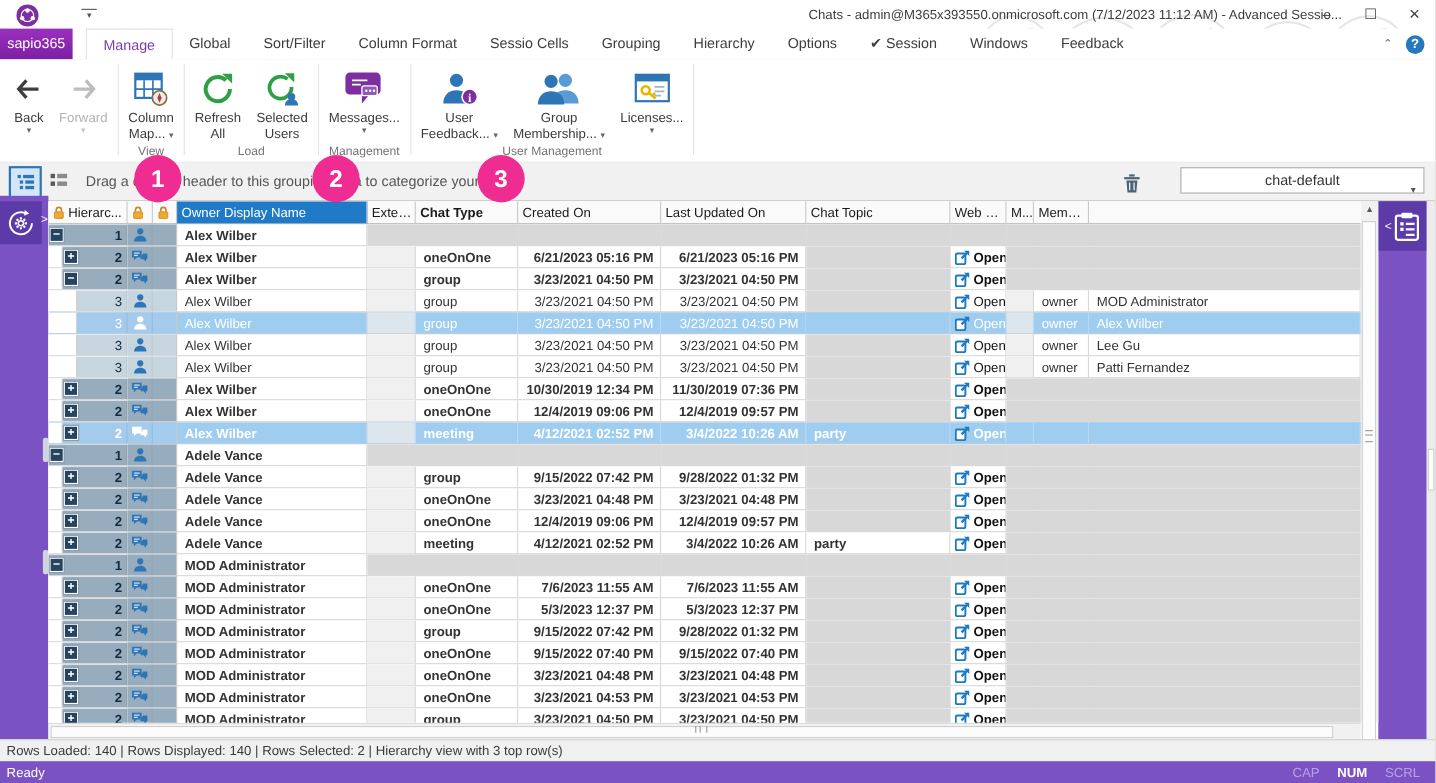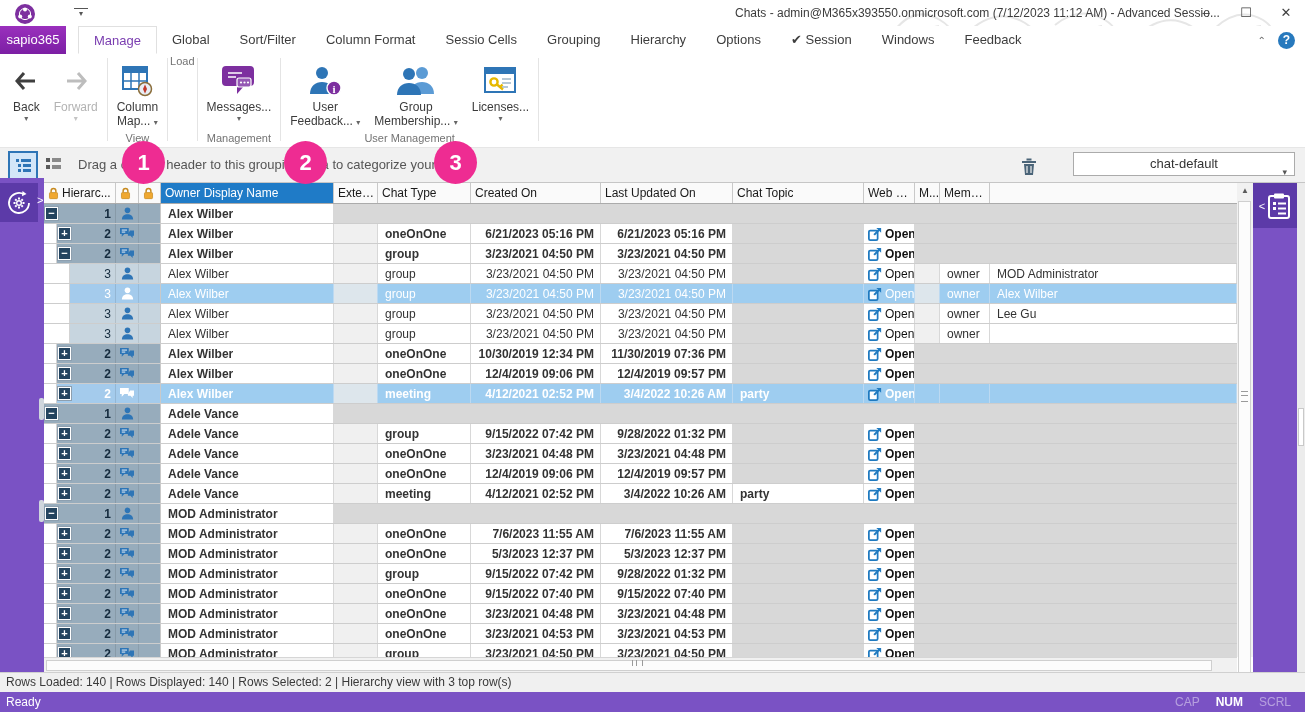--- a/index.html
+++ b/index.html
@@ -200,20 +200,44 @@
         </svg>
           </div>
         <div>Column</div>
         <div><span>Map...</span> <span class="caret">▾</span></div>
       </div>
     </div>
     <div class="glabel">View</div>
   </div>
   <div class="rsep"></div>
   <div class="rgroup">
+    <div class="btns">
+      <div class="rbtn">
+        <div class="ric">
+            <svg width="34" height="34" viewBox="0 0 34 34">
+          <path d="M28 17 A11 11 0 1 1 24.5 9" stroke="#2f9e44" stroke-width="3.6" fill="none"></path>
+          <path d="M21 3 h9 v9 z" fill="#2f9e44"></path>
+        </svg>
+          </div>
+        <div>Refresh</div>
+          <div>All</div>
+      </div>
+      <div class="rbtn">
+        <div class="ric">
+            <svg width="34" height="34" viewBox="0 0 34 34">
+          <path d="M26 15 A10 10 0 1 1 22.5 8" stroke="#2f9e44" stroke-width="3.4" fill="none"></path>
+          <path d="M20 2.5 h8.5 v8.5 z" fill="#2f9e44"></path>
+          <circle cx="26" cy="24" r="3.4" fill="#2e75b6"></circle>
+          <path d="M20 32 c0-4 2.8-6 6-6 s6 2 6 6 z" fill="#2e75b6"></path>
+        </svg>
+          </div>
+        <div>Selected</div>
+          <div>Users</div>
+      </div>
+    </div>
     <div class="glabel">Load</div>
   </div>
   <div class="rsep"></div>
   <div class="rgroup">
     <div class="btns">
       <div class="rbtn">
         <div class="ric">
             <svg width="38" height="34" viewBox="0 0 38 34">
           <path d="M6 2 h24 a4 4 0 0 1 4 4 v12 a4 4 0 0 1 -4 4 h-6 l-7 8 v-8 h-11 a4 4 0 0 1 -4-4 v-12 a4 4 0 0 1 4-4 z" fill="#7d2f9f"></path>
           <rect x="17" y="14" width="14" height="9" rx="2" fill="#9557b4" stroke="#fff" stroke-width="1.2"></rect>
@@ -381,21 +405,21 @@
         </svg>
         <span style="overflow:hidden;text-overflow:ellipsis;"></span>
       </div>
       <div class="hc selhdr" style="width: 173px;">
         <span style="overflow:hidden;text-overflow:ellipsis;">Owner Display Name</span>
       </div>
       <div class="hc" style="width: 44px;">
         <span style="overflow:hidden;text-overflow:ellipsis;">External</span>
       </div>
       <div class="hc" style="width: 93px;">
-        <span style="overflow:hidden;text-overflow:ellipsis;">Chat Type</span>
+        <span style="overflow:hidden;text-overflow:ellipsis;font-weight:bold;">Chat Type</span>
       </div>
       <div class="hc" style="width: 130px;">
         <span style="overflow:hidden;text-overflow:ellipsis;">Created On</span>
       </div>
       <div class="hc" style="width: 132px;">
         <span style="overflow:hidden;text-overflow:ellipsis;">Last Updated On</span>
       </div>
       <div class="hc" style="width: 131px;">
         <span style="overflow:hidden;text-overflow:ellipsis;">Chat Topic</span>
       </div>
@@ -642,20 +666,21 @@
             <rect x="1" y="4" width="10" height="11" rx="1.5" fill="#fff" stroke="#1e7ac0" stroke-width="2"></rect>
             <path d="M7 9 L14 2" stroke="#1e7ac0" stroke-width="2.4"></path>
             <path d="M9.5 1 h5.5 v5.5 z" fill="#1e7ac0"></path>
           </svg>
           <span class="openlbl">Open</span>
         </div>
         <div class="cell cbcell" style="width: 25px;">
           <span class="member-checkbox"></span>
         </div>
         <div class="cell lt" style="width: 50px;">owner</div>
+        <div class="cell lt" style="width: 247px;">Patti Fernandez</div>
       </div>
       <div class="row bold">
         <div class="cell hcell" style="width: 72px; border-right: none; padding: 0px;">
           <span class="indent" style="width:13px;flex:none;"></span>
           <span class="band l12" style="flex:1;">
             <span class="expand">+</span>
             <span class="lvlnum">2</span>
           </span>
         </div>
         <div class="cell band l12" style="width: 23px; justify-content: center; border-right: 1px solid rgba(0, 0, 0, 0.08);">

